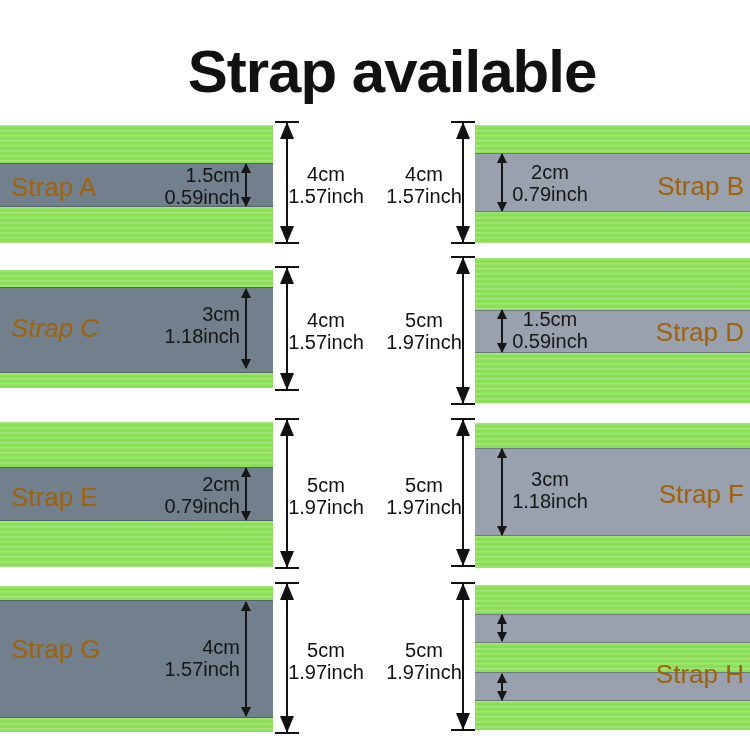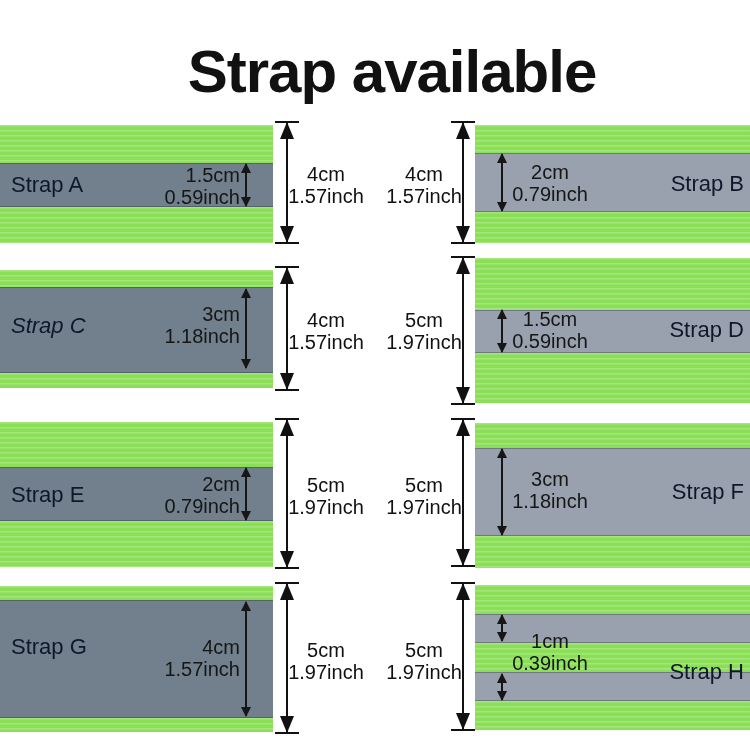--- a/index.html
+++ b/index.html
@@ -36,21 +36,21 @@
 
   .strap-a .band:nth-child(1){height:38px}.strap-a .band:nth-child(2){height:44px}.strap-a .band:nth-child(3){height:36px}
   .strap-b .band:nth-child(1){height:28px}.strap-b .band:nth-child(2){height:59px}.strap-b .band:nth-child(3){height:31px}
   .strap-c .band:nth-child(1){height:17px}.strap-c .band:nth-child(2){height:86px}.strap-c .band:nth-child(3){height:15px}
   .strap-d .band:nth-child(1){height:52px}.strap-d .band:nth-child(2){height:43px}.strap-d .band:nth-child(3){height:50px}
   .strap-e .band:nth-child(1){height:45px}.strap-e .band:nth-child(2){height:54px}.strap-e .band:nth-child(3){height:46px}
   .strap-f .band:nth-child(1){height:25px}.strap-f .band:nth-child(2){height:88px}.strap-f .band:nth-child(3){height:32px}
   .strap-g .band:nth-child(1){height:14px}.strap-g .band:nth-child(2){height:118px}.strap-g .band:nth-child(3){height:14px}
   .strap-h .band{height:29px}
 
-  .strap-label{position:absolute;font-size:22px;color:#0f172a;white-space:nowrap;}
+  .strap-label{position:absolute;font-size:26px;color:#a16207;white-space:nowrap;}
   .strap-a .strap-label{left:11px;top:47px;}
   .strap-b .strap-label{right:6px;top:46px;}
   .strap-c .strap-label{left:11px;top:43px;font-style:italic;}
   .strap-d .strap-label{right:6px;top:59px;}
   .strap-e .strap-label{left:11px;top:60px;}
   .strap-f .strap-label{right:6px;top:56px;}
   .strap-g .strap-label{left:11px;top:48px;}
   .strap-h .strap-label{right:6px;top:54px;margin-top:20px;}
 
   
@@ -230,24 +230,20 @@
       </div>
   </div>
 
   <div class="strap strap-right strap-h">
     <div class="band green"></div>
     <div class="band gray"></div>
     <div class="band green"></div>
     <div class="band gray"></div>
     <div class="band green"></div>
     <span class="strap-label">Strap H</span>
-    <div class="inner-text">
-      <div>1cm</div>
-      <div>0.39inch</div>
-    </div>
     <div class="sarrow s1">
         <i class="shead up"></i>
         <i class="sline"></i>
         <i class="shead down"></i>
       </div>
     <div class="sarrow s2">
         <i class="shead up"></i>
         <i class="sline"></i>
         <i class="shead down"></i>
       </div>

